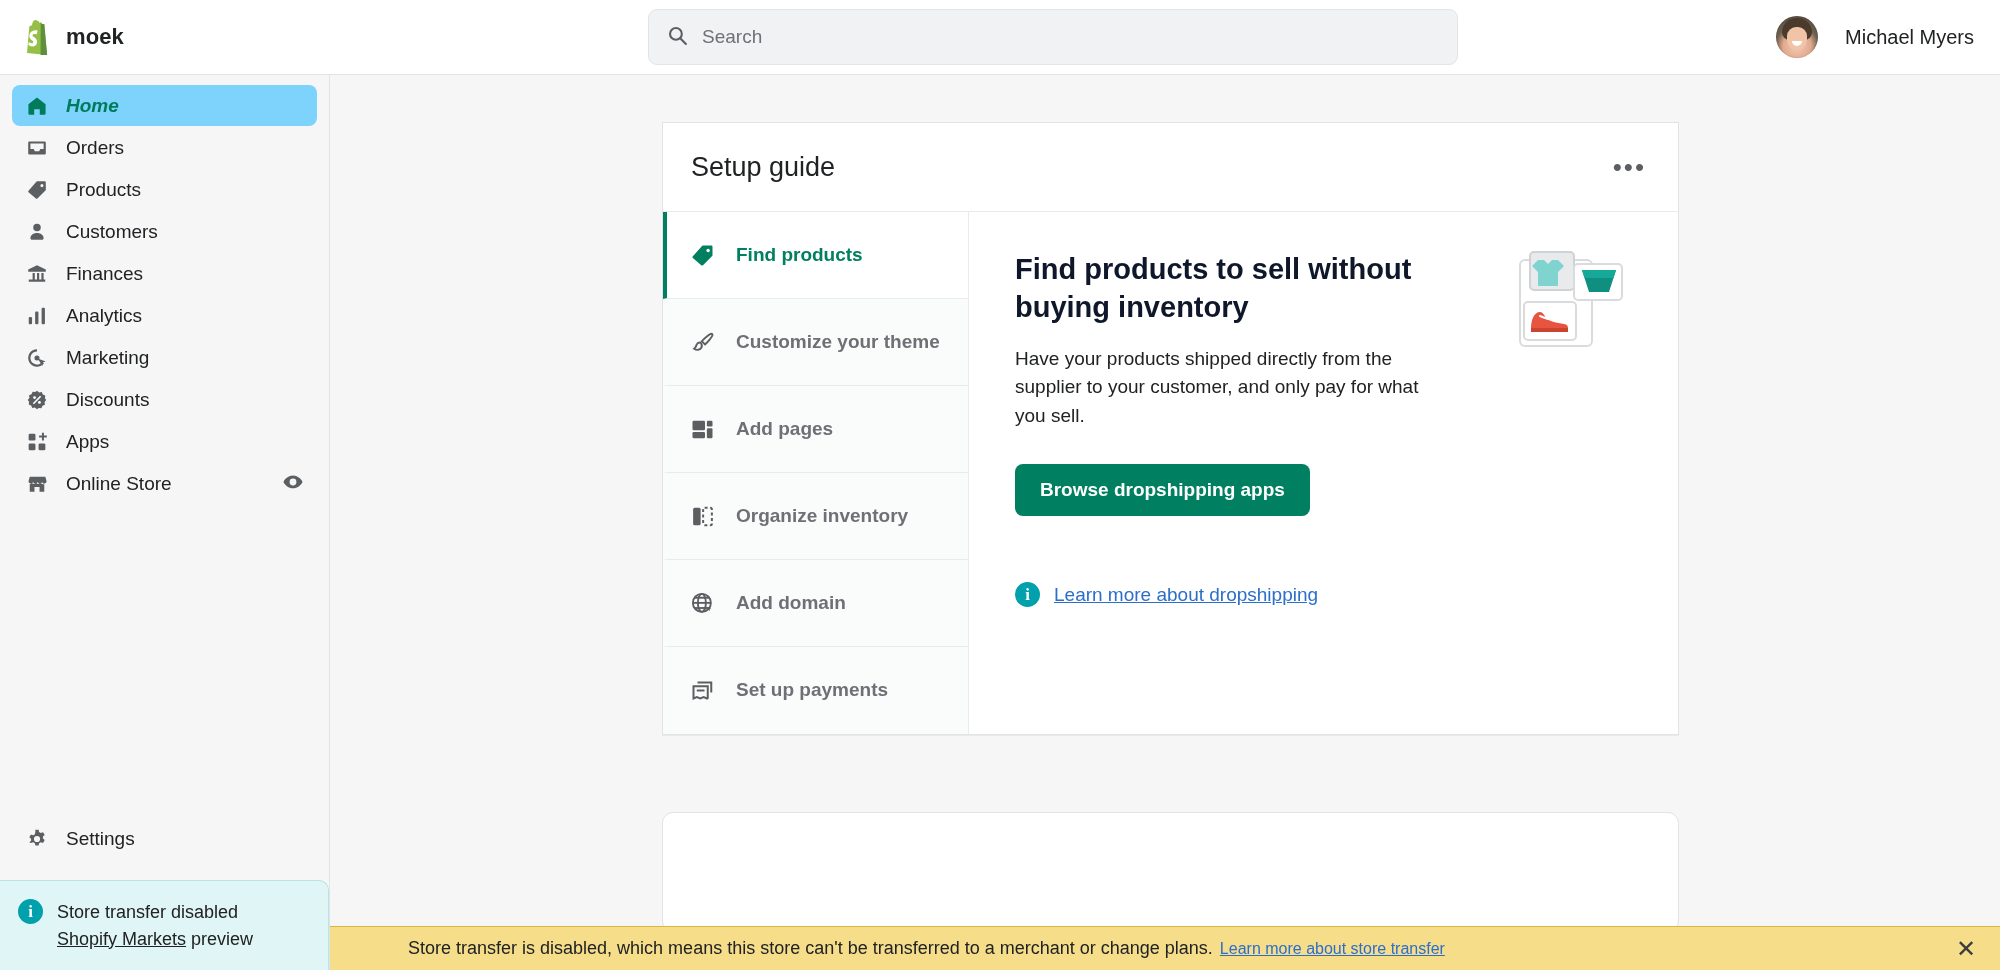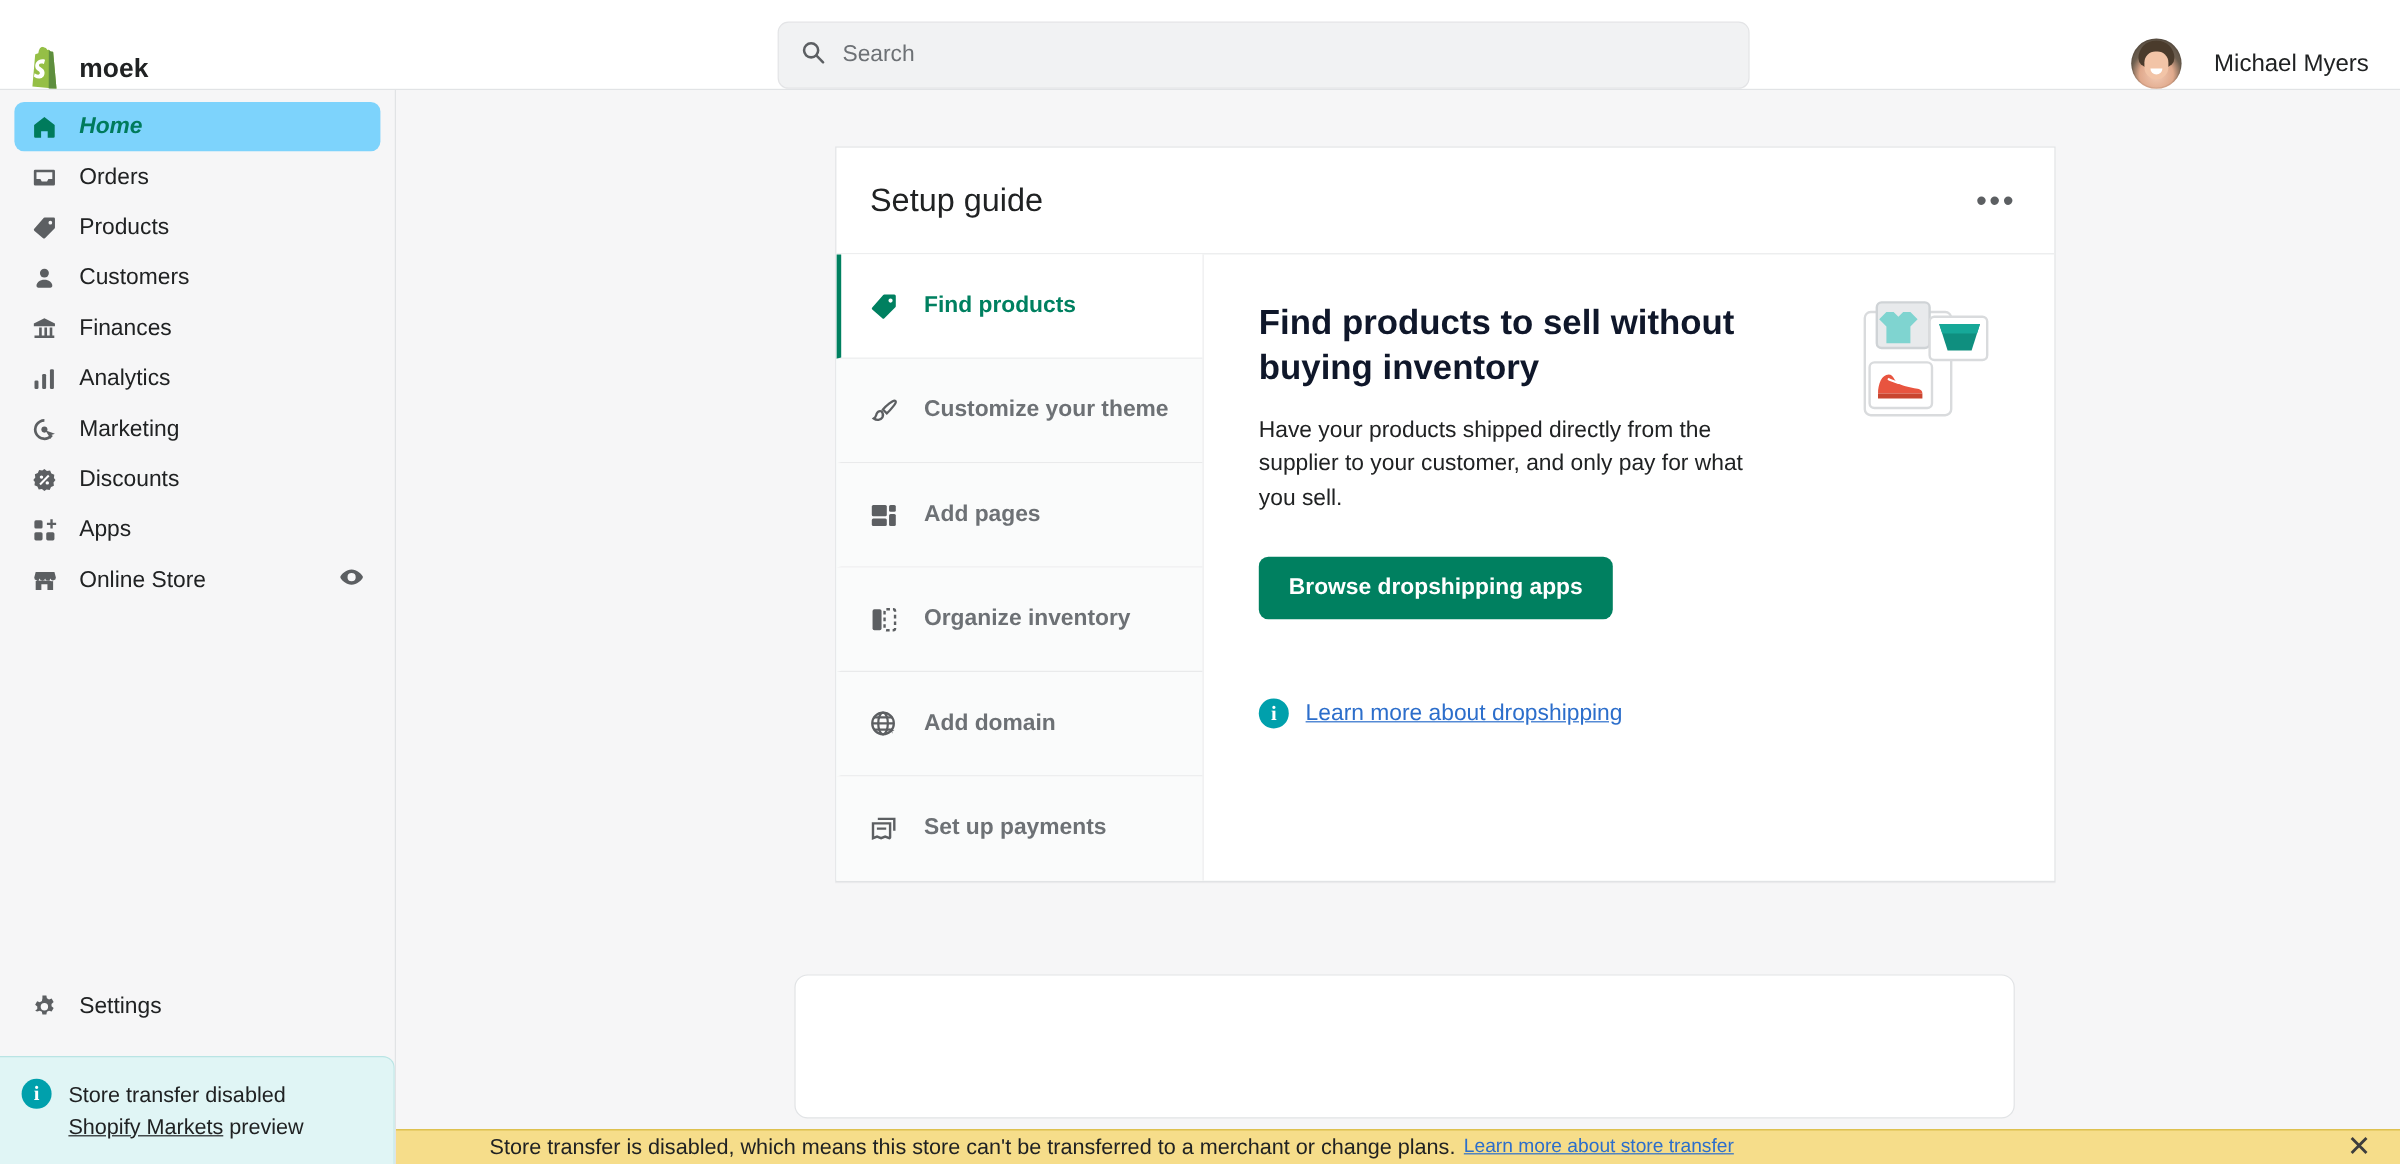--- a/index.html
+++ b/index.html
@@ -10,21 +10,21 @@
     overflow: hidden;
   }
   body { position: relative; }
 
   
   .topbar {
     position: absolute; top: 0; left: 0;
     width: 2000px; height: 75px;
     background: #ffffff;
     border-bottom: 1px solid #e1e3e5;
-    display: flex; align-items: flex-end;
+    display: flex; align-items: center;
     z-index: 20;
   }
   .brand { display: flex; align-items: center; gap: 13px; padding-left: 22px; width: 330px; }
   .brand-name { font-size: 22px; font-weight: bold; color: #202223; letter-spacing: .1px; }
   .shopify-bag { width: 31px; height: 35px; display: block; }
 
   .search-wrap { flex: 1; display: flex; justify-content: center; }
   .searchbox {
     width: 810px; height: 56px;
     background: #f1f2f3;
@@ -116,21 +116,20 @@
     overflow: hidden;
   }
   .card {
     position: absolute; left: 332px; top: 47px;
     width: 1017px;
     background: #fff;
     border: 1px solid #e1e3e5;
     border-radius: 0;
     box-shadow: 0 1px 0 rgba(22,29,37,.05);
     overflow: hidden;
-    margin-left: 34px;
   }
   .card-head {
     height: 89px; display: flex; align-items: center; justify-content: space-between;
     padding: 0 32px 0 28px;
     border-bottom: 1px solid #e9eaeb;
   }
   .card-title { font-size: 27px; color: #202223; }
   .dots { font-size: 26px; color: #5c5f62; letter-spacing: 2px; cursor: pointer; line-height: 1; }
 
   .guide-body { display: flex; align-items: stretch; }
@@ -167,21 +166,21 @@
   .card2 {
     position: absolute; left: 332px; top: 737px;
     width: 1017px; height: 120px;
     background: #fff; border: 1px solid #e1e3e5;
     border-radius: 11px;
   }
 
   
   .bottombar {
     position: absolute; left: 330px; bottom: 0;
-    width: 1670px; height: 29px;
+    width: 1670px; height: 44px;
     background: #f6dd8a;
     border-top: 1px solid #d8b93c;
     display: flex; align-items: center;
     padding: 0 18px 0 78px;
     z-index: 30;
   }
   .bottombar .msg { font-size: 18px; color: #202223; }
   .bottombar .lnk { color: #2c6ecb; text-decoration: underline; cursor: pointer; }
   .bottom-close {
     margin-left: auto; font-size: 24px; color: #3d3d3d; cursor: pointer;

